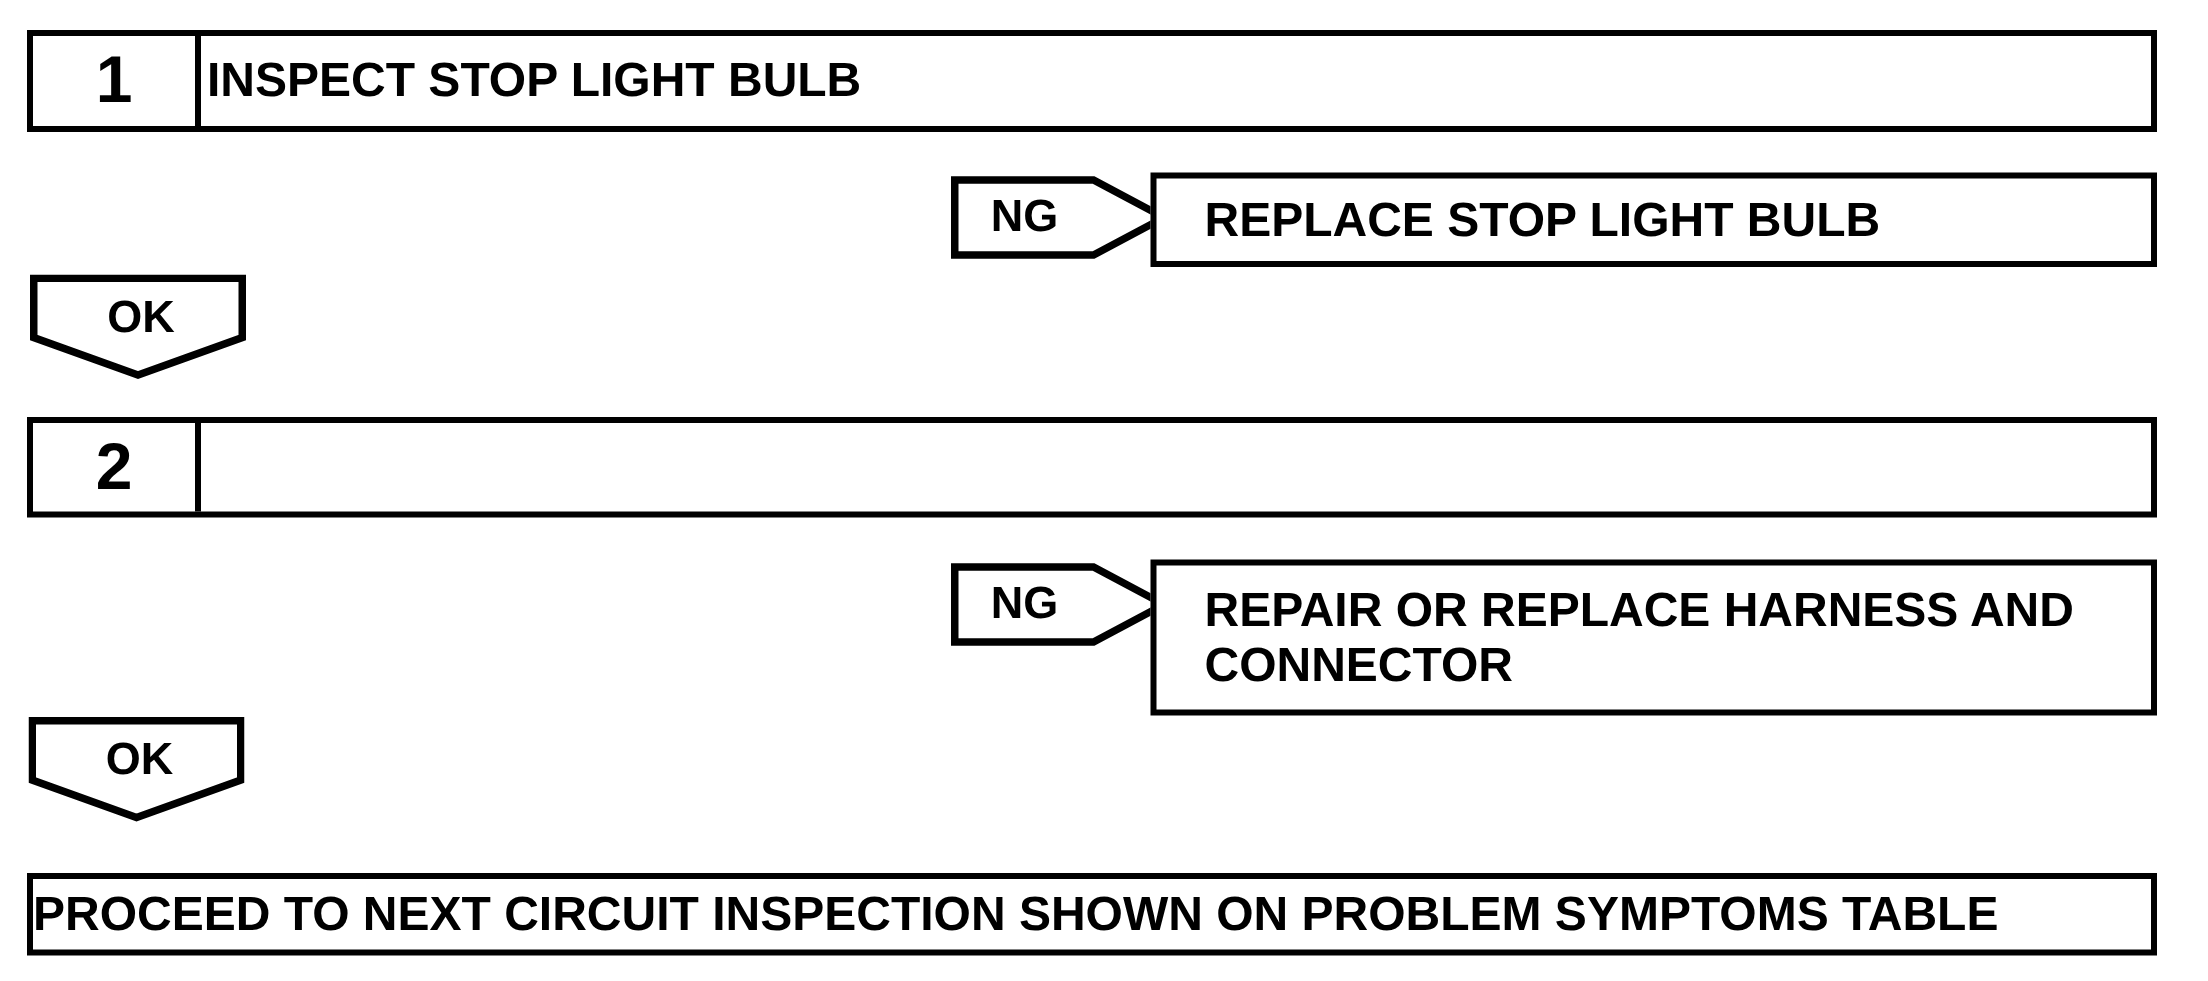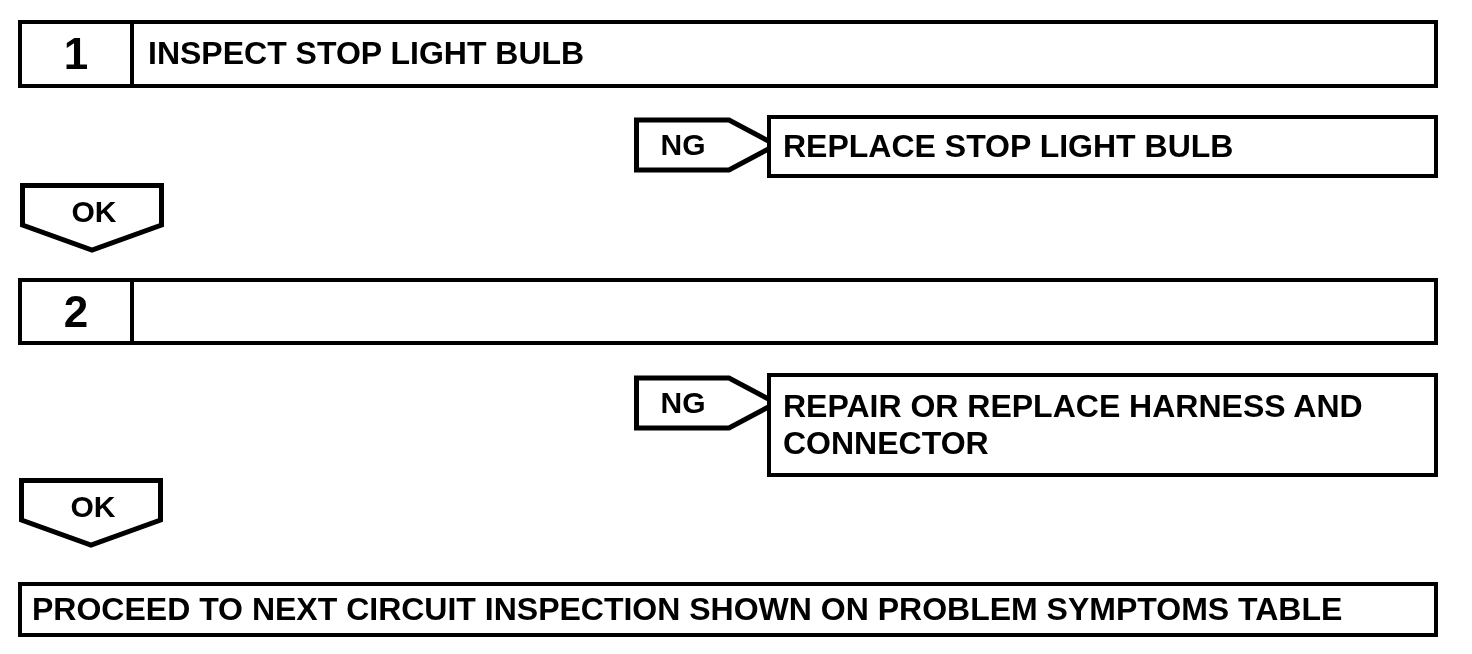--- a/index.html
+++ b/index.html
@@ -35,21 +35,21 @@
     display: flex;
     align-items: center;
     justify-content: center;
     font-size: 44px;
     line-height: 1;
   }
   .step-title {
     flex: 1;
     display: flex;
     align-items: center;
-    padding-left: 14px;
+    padding-left: 4px;
     font-size: 32px;
     line-height: 1.16;
     white-space: nowrap;
   }
   .step1 { top: 20px;  height: 68px; }
   .step2 { top: 278px; height: 67px; }
 
   
   .ng-arrow {
     position: absolute;
@@ -84,20 +84,21 @@
     box-sizing: border-box;
     background: #fff;
     display: flex;
     align-items: center;
   }
   .result-text {
     padding-left: 12px;
     padding-right: 8px;
     font-size: 32px;
     line-height: 37px;
+    margin-left: 20px;
   }
   .r1 { top: 115px; height: 63px; }
   .r2 { top: 373px; height: 104px; }
 
   
   .ok-pent {
     position: absolute;
     width: 144px;
     height: 70px;
   }
@@ -126,21 +127,20 @@
     top: 582px;
     width: 1420px;
     height: 55px;
     border: 4px solid #000;
     box-sizing: border-box;
     background: #fff;
     display: flex;
     align-items: center;
   }
   .final-text {
-    padding-left: 10px;
     font-size: 32px;
     line-height: 1.1;
     white-space: nowrap;
   }
 </style>
 </head>
 <body>
 
 <div id="canvas">
 

